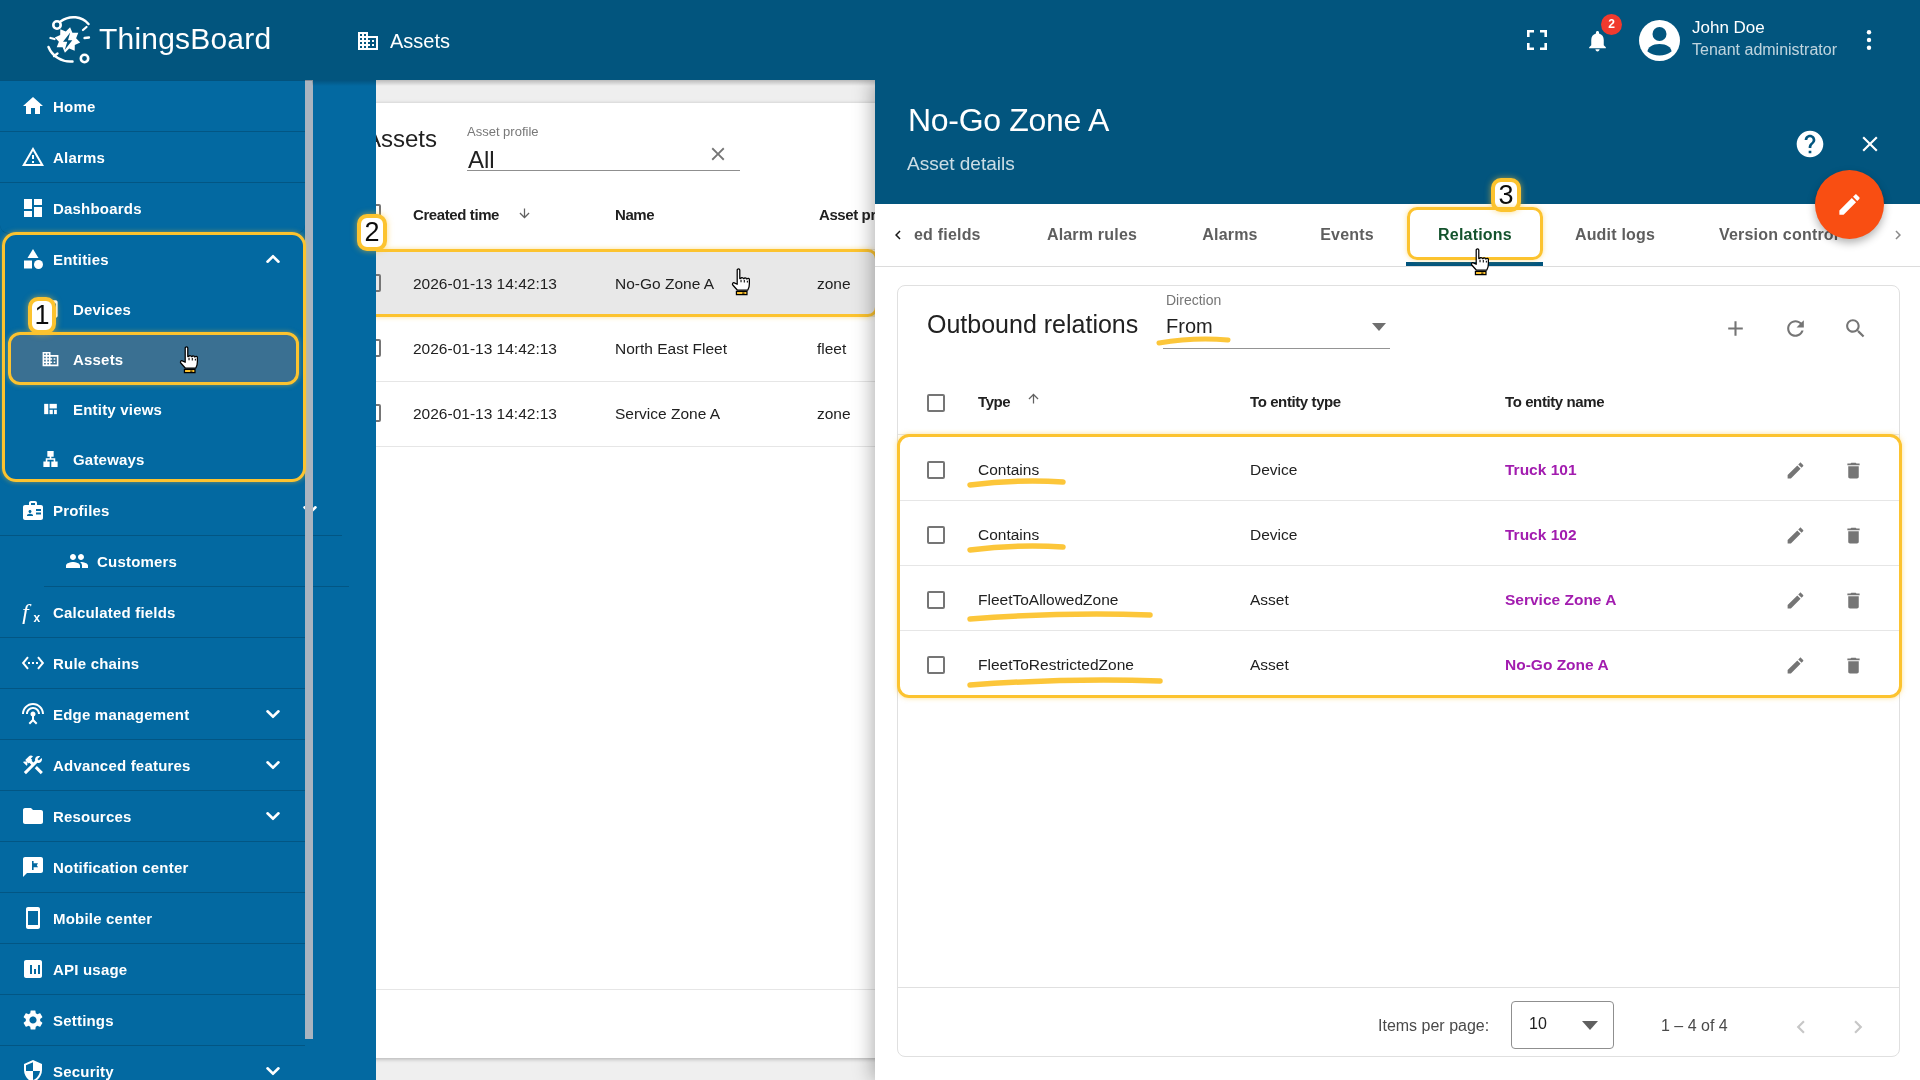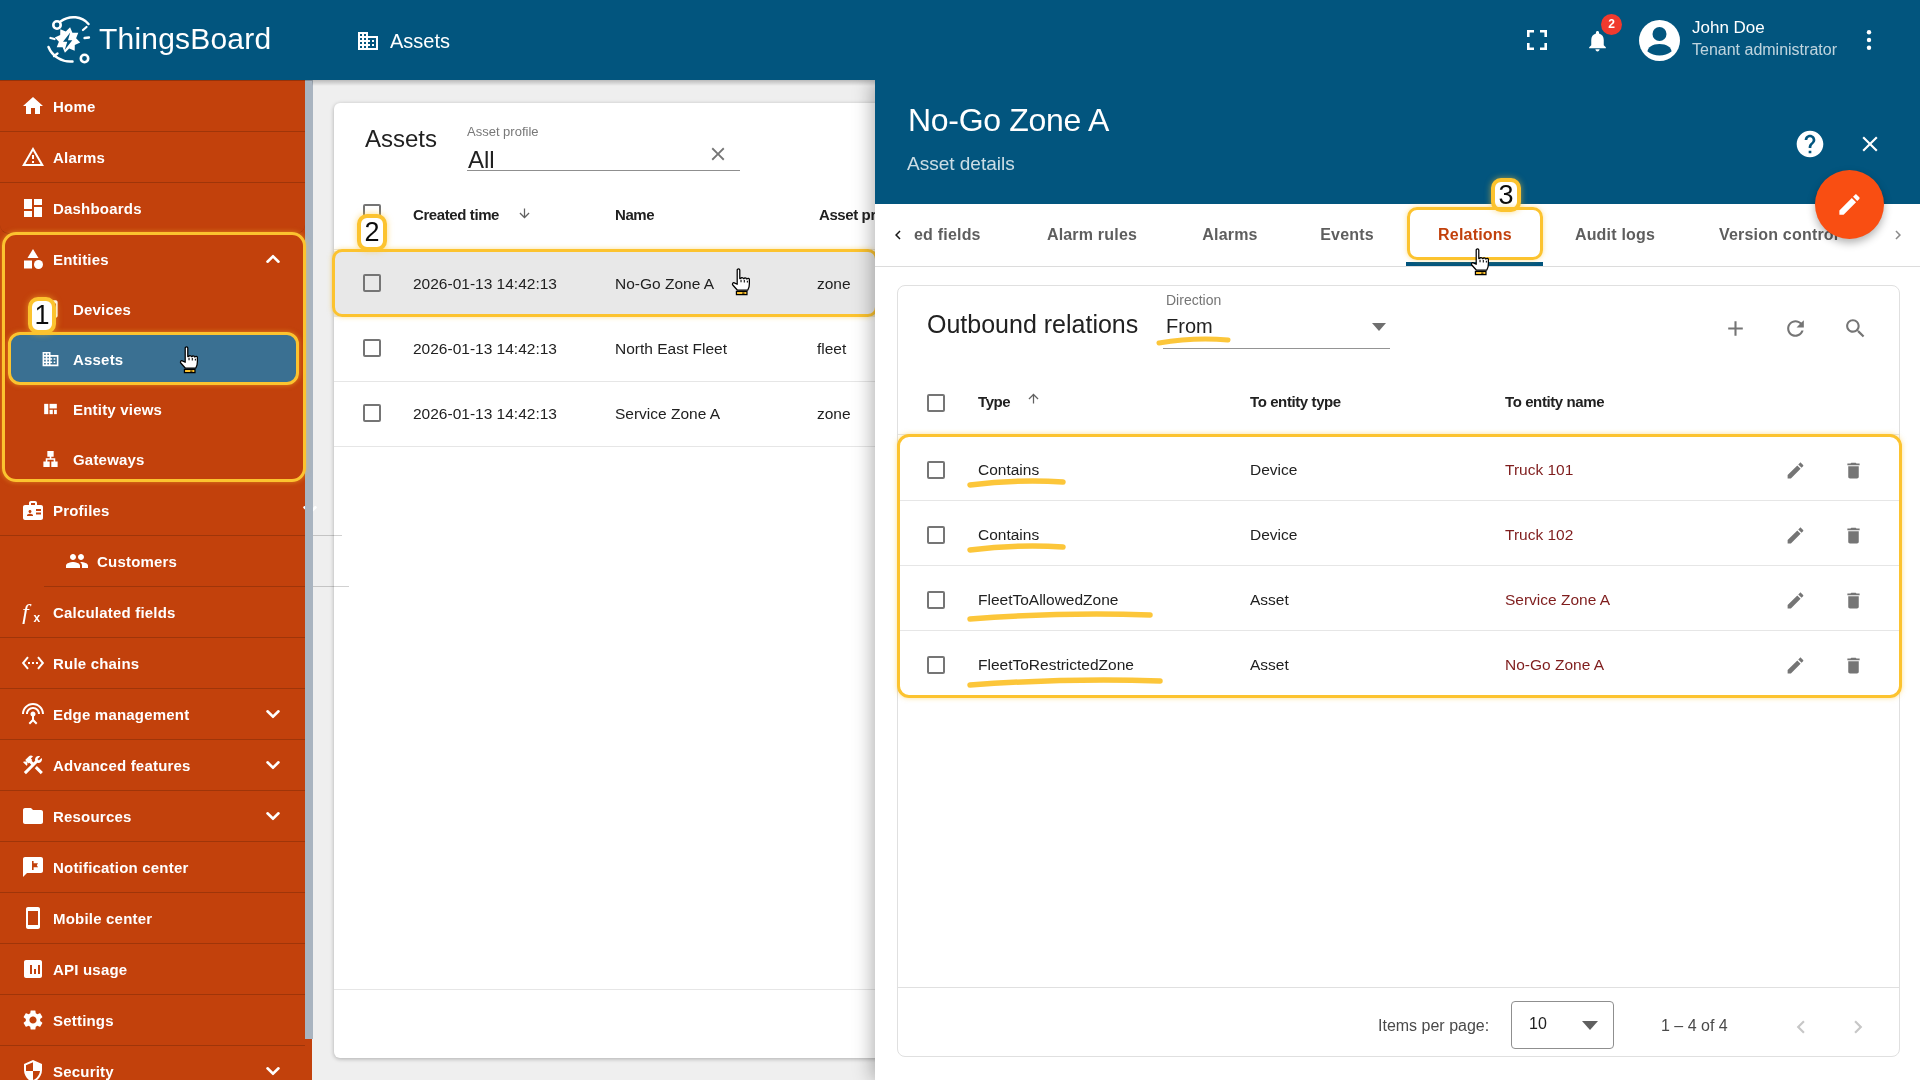--- a/index.html
+++ b/index.html
@@ -1,45 +1,45 @@
 <!DOCTYPE html>
 <html><head>
 <meta charset="utf-8">
 <style>
   html,body{margin:0;padding:0;}
   #app{position:relative;width:1920px;height:1080px;overflow:hidden;background:#efefef;
        font-family:"Liberation Sans", sans-serif;-webkit-font-smoothing:antialiased;}
   .abs{position:absolute;}
   
   #topbar{position:absolute;left:0;top:0;width:1920px;height:80px;background:#02557e;z-index:12;}
-  #sidebar{position:absolute;left:0;top:80px;width:312px;height:1000px;background:#c2410c;z-index:11;}
+  #sidebar{position:absolute;left:0;top:80px;width:376px;height:1000px;background:#0369a1;z-index:11;}
   .mi{position:absolute;left:0;width:305px;height:51px;border-bottom:1px solid rgba(0,0,0,.18);}
   .mi .lbl{position:absolute;left:53px;top:50%;transform:translateY(-50%);color:#fff;font-size:15px;font-weight:700;letter-spacing:.2px;white-space:nowrap;}
   .mi .ico{position:absolute;left:21px;top:50%;transform:translateY(-50%);width:24px;height:24px;}
   .ms{border-bottom:none;height:50px;}
   .ms .lbl{left:73px;}
   .ms .ico{left:41px;width:19px;height:19px;}
   .chev{position:absolute;right:25px;top:50%;transform:translateY(-50%);width:14px;height:9px;}
   #sb-thumb{position:absolute;left:305px;top:0px;width:8px;height:959px;background:#a9b4c0;z-index:11;}
   
   #acard{position:absolute;left:334px;top:103px;width:900px;height:955px;background:#fff;border-radius:6px;
          box-shadow:0 1px 4px rgba(0,0,0,.28);z-index:1;}
   .cbx{position:absolute;width:18px;height:18px;border:2px solid #757575;border-radius:2px;box-sizing:border-box;}
   .hdrt{font-weight:700;color:#212121;font-size:15px;letter-spacing:-0.4px;}
   .celt{color:#212121;font-size:15.5px;}
   .divh{position:absolute;height:1px;background:#e6e6e6;}
   
   #panel{position:absolute;left:875px;top:80px;width:1045px;height:1000px;background:#fff;z-index:10;
          box-shadow:-3px 0 18px rgba(0,0,0,.3);}
   #phead{position:absolute;left:0;top:0;width:1045px;height:124px;background:#02557e;}
   .tab{position:absolute;top:124px;height:62px;line-height:62px;color:#5e5e5e;font-size:16px;font-weight:700;letter-spacing:.2px;white-space:nowrap;}
-  .tab.act{color:#c2410c;}
+  .tab.act{color:#14532d;}
   
   #rcard{position:absolute;left:22px;top:205px;width:1003px;height:772px;border:1px solid #e0e0e0;border-radius:8px;background:#fff;box-sizing:border-box;}
-  .lnk{color:#7f1d1d;font-size:15.5px;}
+  .lnk{color:#a21caf;font-size:15.5px;font-weight:bold;}
   
   .ybox{position:absolute;border:3px solid #fcc32f;box-sizing:border-box;
         box-shadow:0 0 5px rgba(252,195,47,.5);}
   .callout{position:absolute;background:#fff;border:4px solid #fcc32f;border-radius:10px;box-sizing:border-box;
            color:#0c0c0c;font-size:27px;display:flex;align-items:center;justify-content:center;
            box-shadow:0 0 6px rgba(252,195,47,.6);}
   .mark{position:absolute;}
 </style>
 </head>
 <body>

